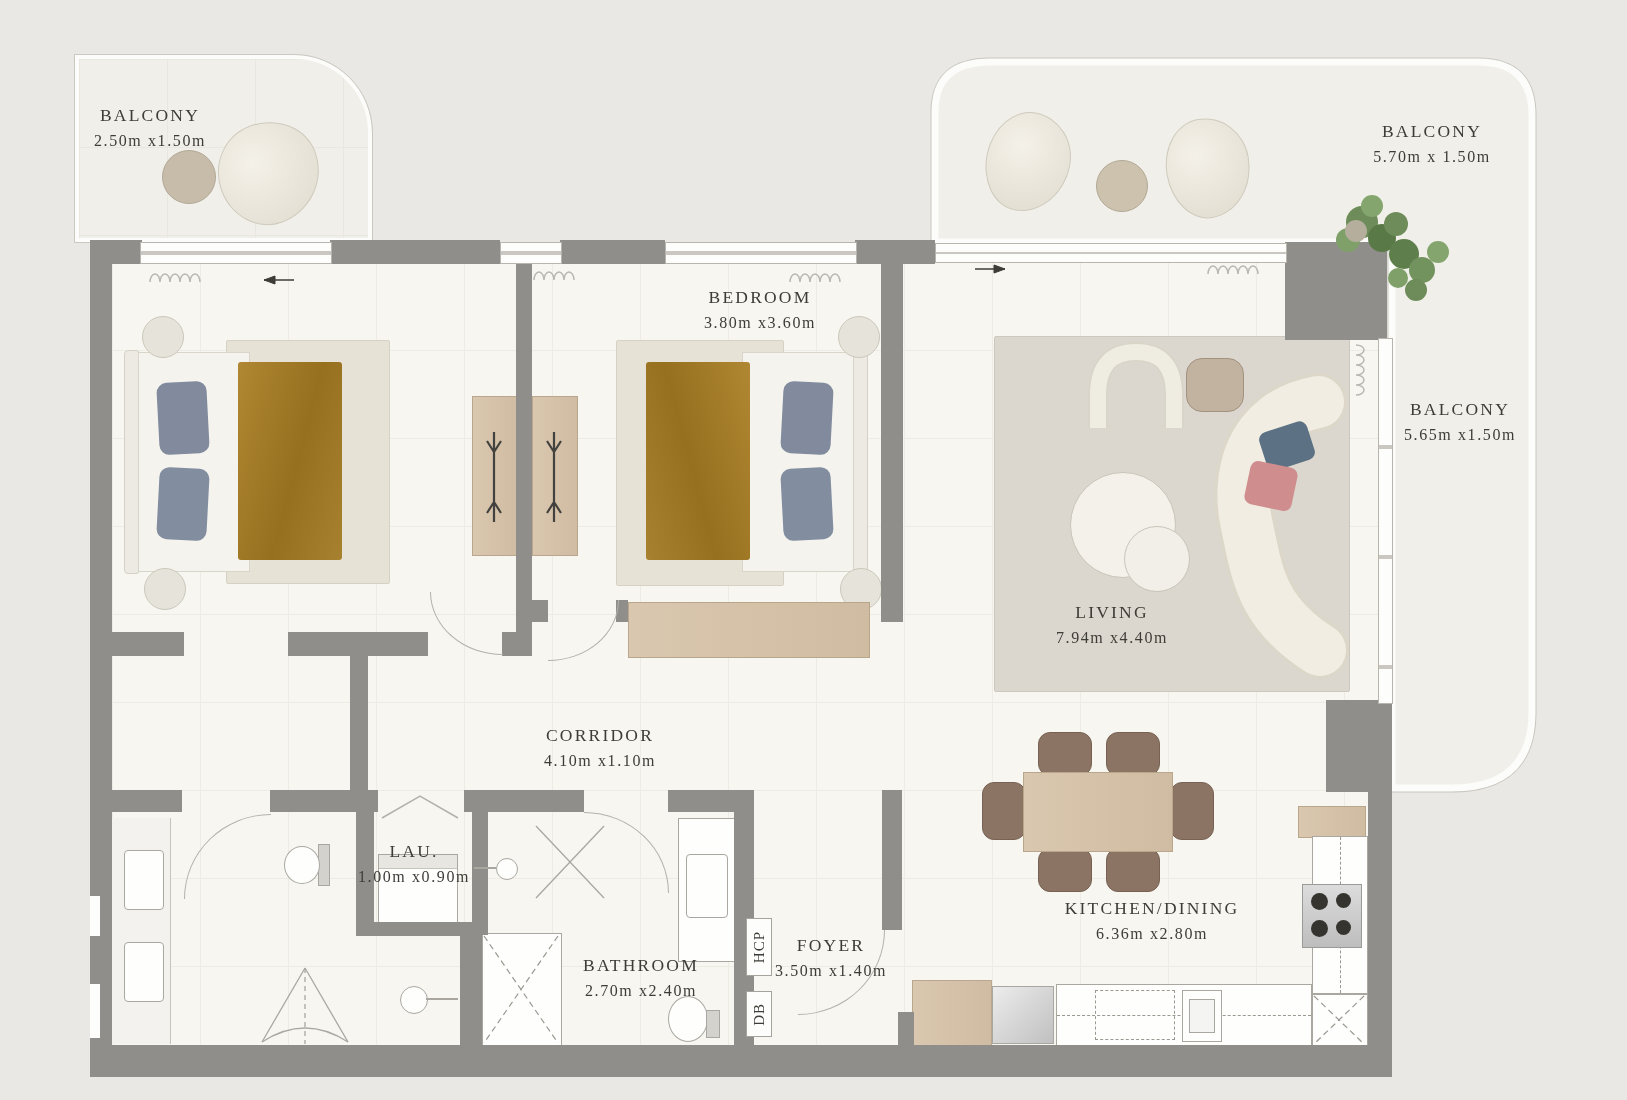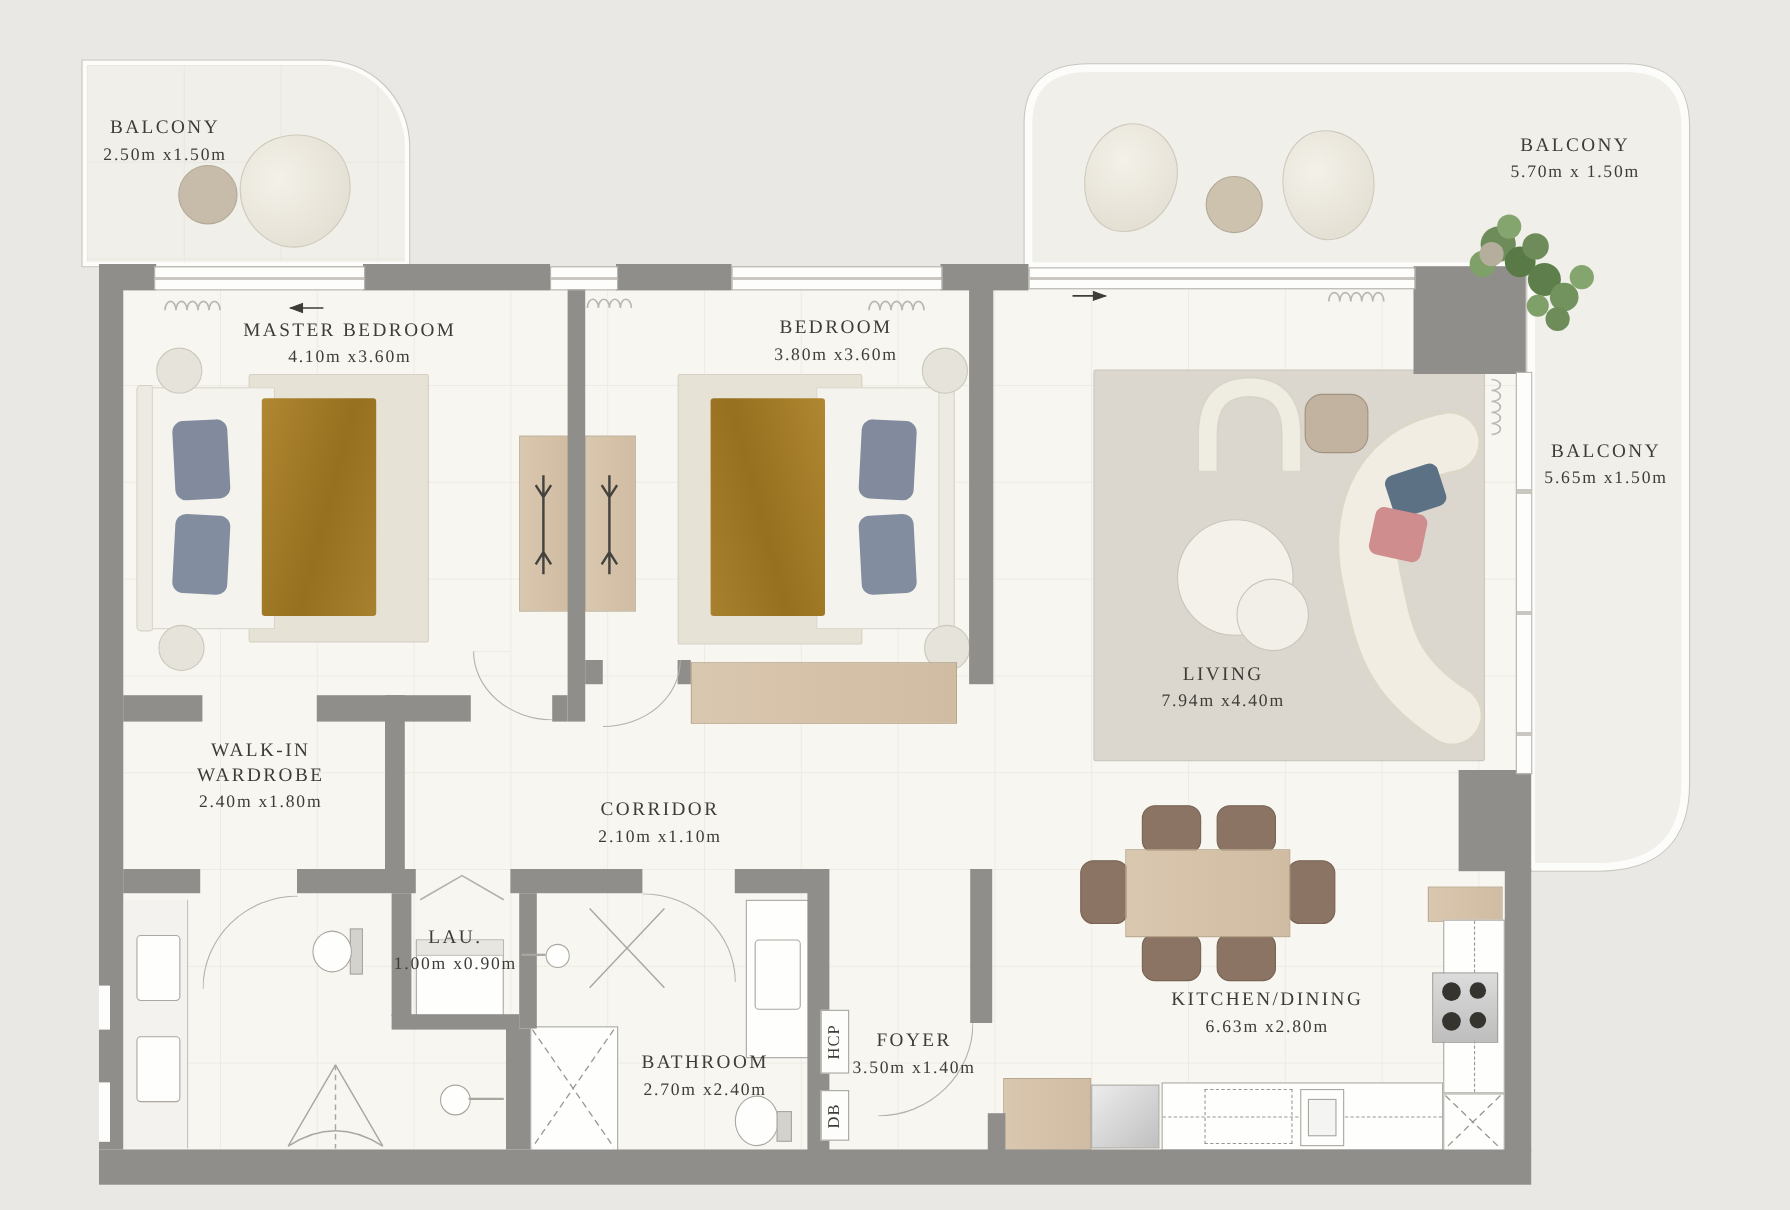--- a/index.html
+++ b/index.html
@@ -240,63 +240,55 @@
     <g stroke="#44423e" stroke-width="2.2" fill="none">
       <path d="M494 432 V522 M494 452 l-7 -11 M494 452 l7 -11 M494 502 l-7 11 M494 502 l7 11"></path>
       <path d="M554 432 V522 M554 452 l-7 -11 M554 452 l7 -11 M554 502 l-7 11 M554 502 l7 11"></path>
     </g>
   </svg>
 
   <div class="room-label" style="left:150px;top:104px;">
     <div class="rname">BALCONY</div>
     <div class="rdims">2.50m x1.50m</div>
   </div>
-  <div class="room-label" style="left:318px;top:288px;">
-    <div class="rname">MASTER BEDROOM</div>
-    <div class="rdims">4.10m x3.60m</div>
-  </div>
   <div class="room-label" style="left:760px;top:286px;">
     <div class="rname">BEDROOM</div>
     <div class="rdims">3.80m x3.60m</div>
   </div>
   <div class="room-label" style="left:1432px;top:120px;">
     <div class="rname">BALCONY</div>
     <div class="rdims">5.70m x 1.50m</div>
   </div>
   <div class="room-label" style="left:1460px;top:398px;">
     <div class="rname">BALCONY</div>
     <div class="rdims">5.65m x1.50m</div>
   </div>
   <div class="room-label" style="left:1112px;top:601px;">
     <div class="rname">LIVING</div>
     <div class="rdims">7.94m x4.40m</div>
   </div>
-  <div class="room-label wrap" style="left:237px;top:670px;width:130px;">
-    <div class="rname">WALK-IN WARDROBE</div>
-    <div class="rdims">2.40m x1.80m</div>
-  </div>
   <div class="room-label" style="left:600px;top:724px;">
     <div class="rname">CORRIDOR</div>
-    <div class="rdims">2.10m x1.10m</div>
+    <div class="rdims">4.10m x1.10m</div>
   </div>
   <div class="room-label" style="left:414px;top:840px;">
     <div class="rname">LAU.</div>
     <div class="rdims">1.00m x0.90m</div>
   </div>
   <div class="room-label" style="left:641px;top:954px;">
     <div class="rname">BATHROOM</div>
     <div class="rdims">2.70m x2.40m</div>
   </div>
   <div class="room-label" style="left:831px;top:934px;">
     <div class="rname">FOYER</div>
     <div class="rdims">3.50m x1.40m</div>
   </div>
   <div class="room-label" style="left:1152px;top:897px;">
     <div class="rname">KITCHEN/DINING</div>
-    <div class="rdims">6.63m x2.80m</div>
+    <div class="rdims">6.36m x2.80m</div>
   </div>
 
   <div class="vlabel" style="left:746px;top:918px;width:24px;height:56px;">
     <span>HCP</span>
   </div>
   <div class="vlabel" style="left:746px;top:991px;width:24px;height:44px;">
     <span>DB</span>
   </div>
 
 </div>

